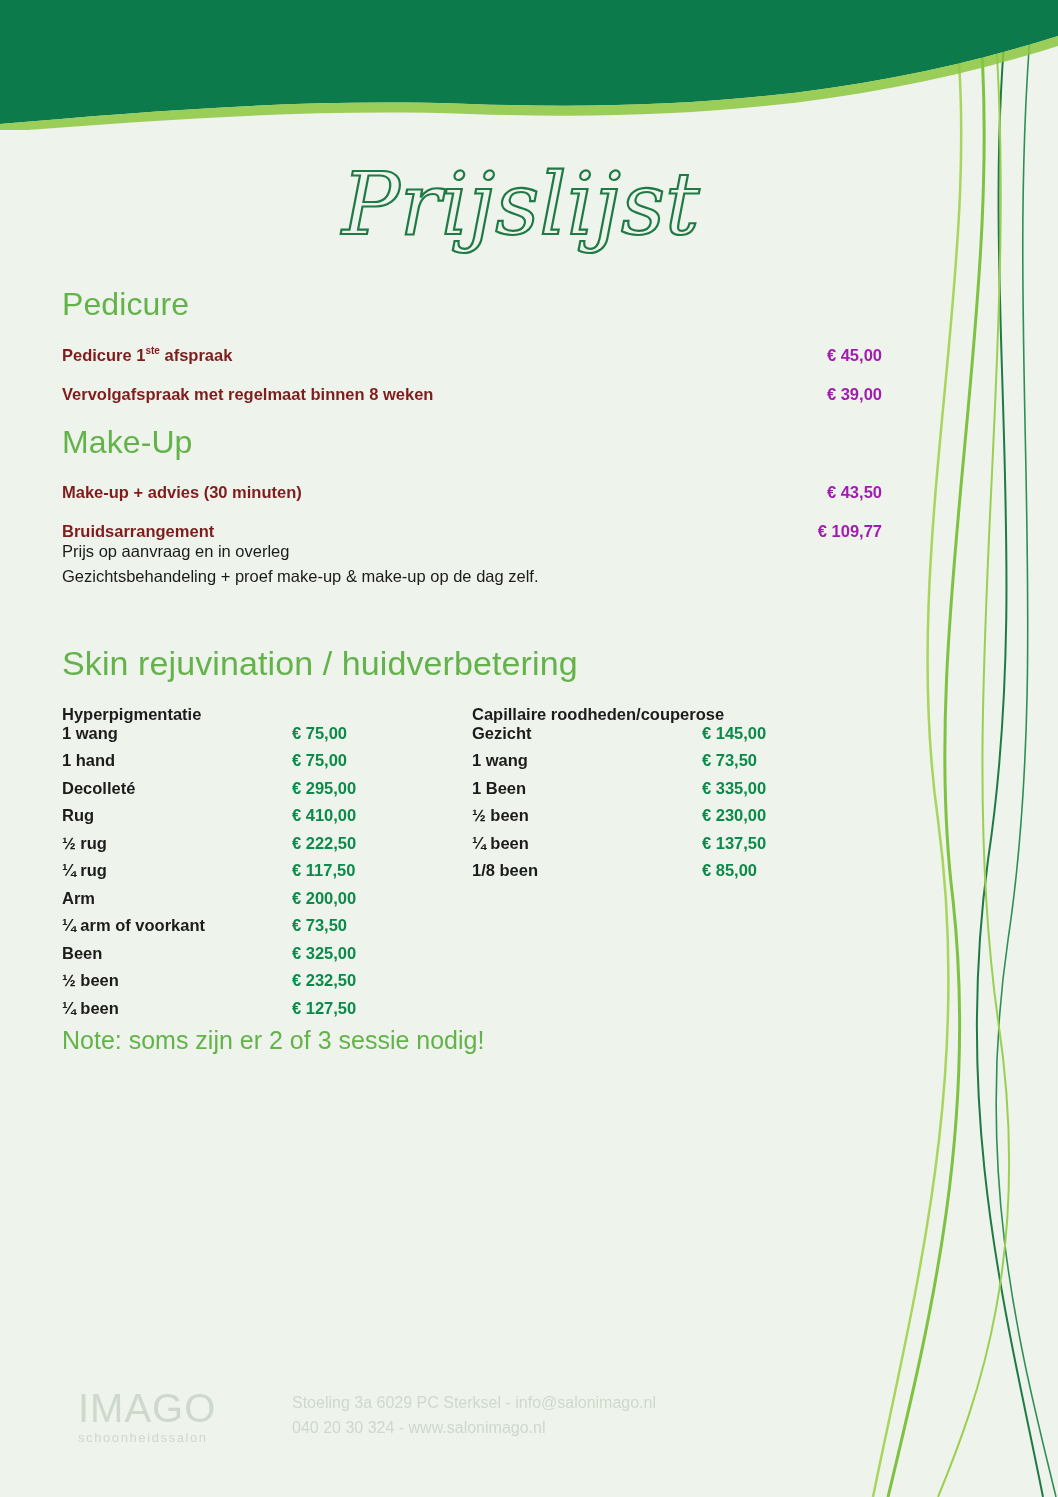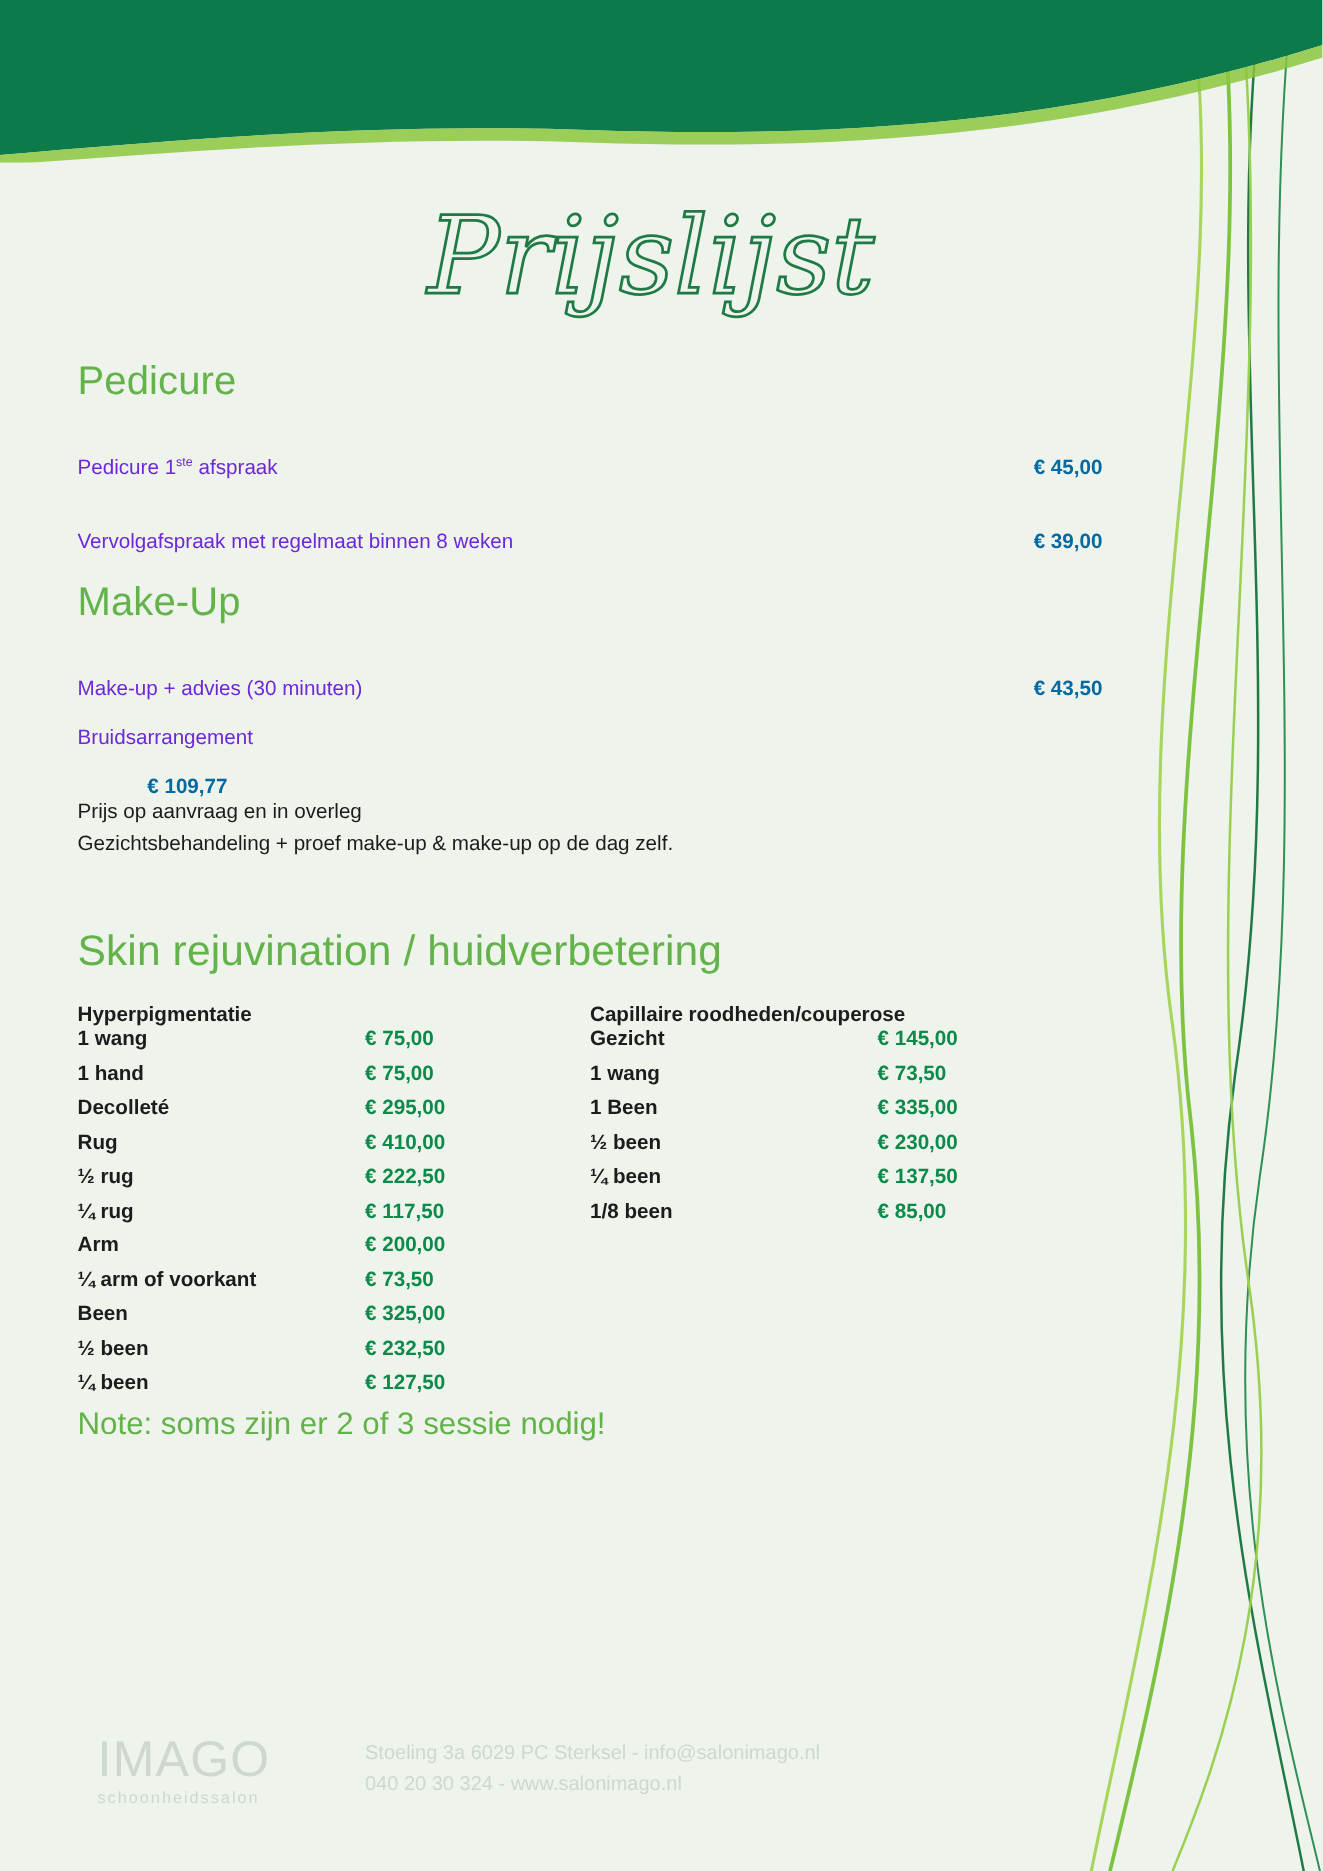--- a/index.html
+++ b/index.html
@@ -69,32 +69,31 @@
     margin-top: 0;
   }
 
   .row {
     display: flex;
     align-items: baseline;
     margin-bottom: 20px;
   }
   .row .label {
     font-size: 16.5px;
-    font-weight: normal;
-    color: #6d28d9;
+    font-weight: bold;
+    color: #7f1d1d;
     flex: 1 1 auto;
   }
   .row .price {
     font-size: 16.5px;
     font-weight: bold;
-    color: #0369a1;
+    color: #a21caf;
     white-space: nowrap;
     text-align: right;
     width: 120px;
-    margin-top: 20px;
   }
   sup { font-size: 10px; vertical-align: super; }
 
   .note-lines {
     margin-top: -10px;
   }
   .note-lines div {
     font-size: 16.5px;
     color: #1c1c1c;
     line-height: 1.55;
@@ -212,21 +211,21 @@
       <div class="price">€ 39,00</div>
     </div>
 
     <h2 class="section">Make-Up</h2>
 
     <div class="row">
       <div class="label">Make-up + advies (30 minuten)</div>
       <div class="price">€ 43,50</div>
     </div>
 
-    <div class="row" style="margin-bottom:8px;flex-direction:column;">
+    <div class="row" style="margin-bottom:8px;">
       <div class="label">Bruidsarrangement</div>
       <div class="price">€ 109,77</div>
     </div>
 
     <div class="note-lines">
       <div>Prijs op aanvraag en in overleg</div>
       <div>Gezichtsbehandeling + proef make-up &amp; make-up op de dag zelf.</div>
     </div>
 
     <div class="section-gap"></div>

